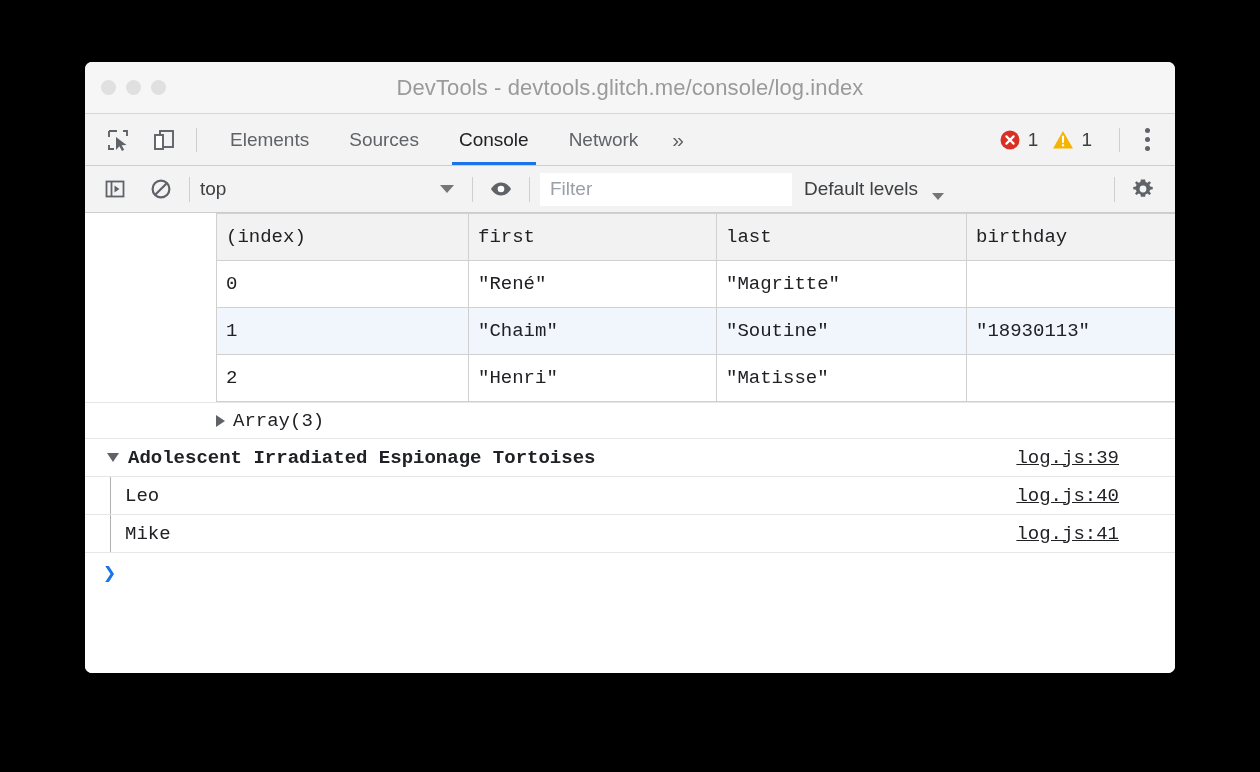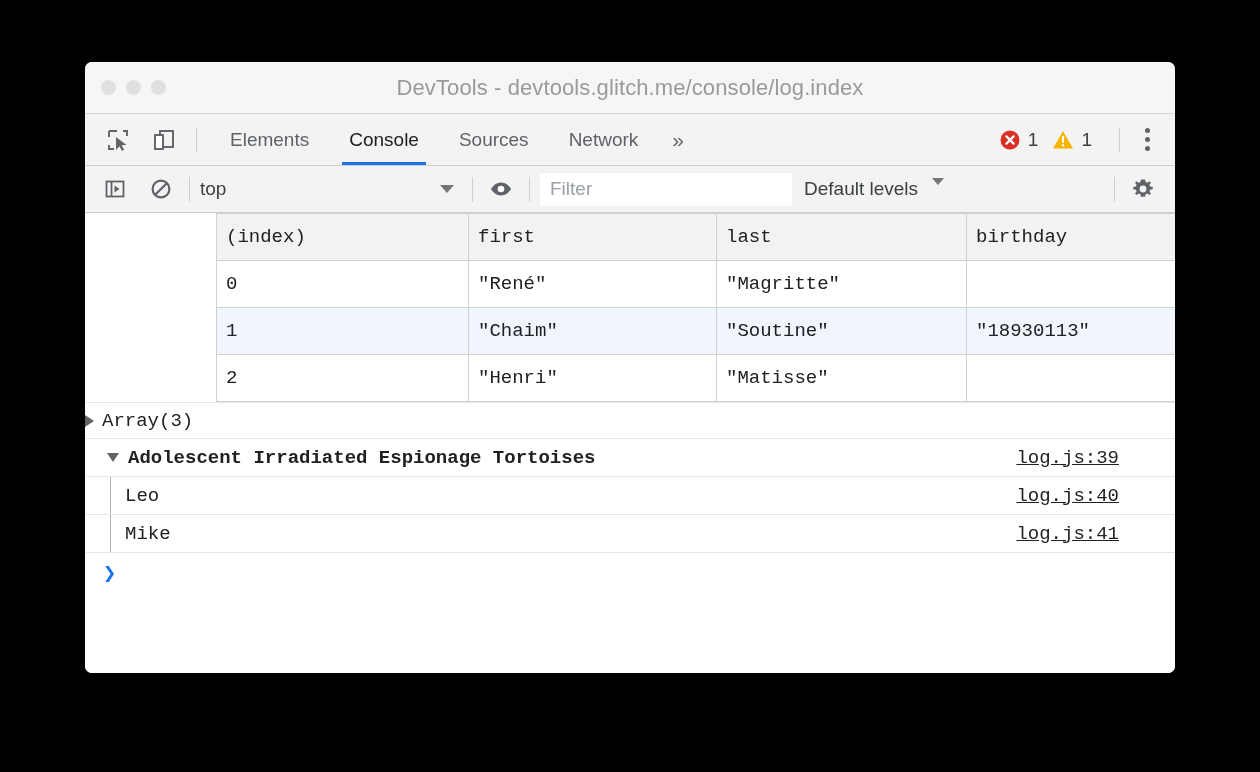--- a/index.html
+++ b/index.html
@@ -155,21 +155,21 @@
     border: none;
     font-size: 19px;
     color: #3c4043;
     font-family: "Liberation Sans", sans-serif;
     padding: 0 10px;
     outline: none;
   }
   .filter-input::placeholder { color: #9aa0a6; }
   .levels {
     display: flex;
-    align-items: flex-start;
+    align-items: flex-end;
     gap: 14px;
     font-size: 19px;
     color: #3c4043;
     margin-left: 12px;
   }
   .levels .caret {
     border-left-width: 6px; border-right-width: 6px; border-top-width: 7px;
   }
 
   
@@ -210,20 +210,21 @@
   td.str, th.str { color: #c41a16; }
   .col-index { width: 252px; }
   .col-first { width: 248px; }
   .col-last  { width: 250px; }
   .col-bday  { width: 251px; }
 
   .array-line {
     display: flex;
     align-items: center;
     height: 36px;
+    padding-left: 131px;
     font-family: "Liberation Mono", monospace;
     font-size: 19px;
     color: #202124;
     border-bottom: 1px solid #e6e6e6;
   }
   .tri-right {
     width: 0; height: 0;
     border-top: 6px solid transparent;
     border-bottom: 6px solid transparent;
     border-left: 9px solid #5f6368;
@@ -305,22 +306,22 @@
     <div class="tb-icon">
       <svg width="24" height="24" viewBox="0 0 24 24">
         <rect x="8" y="3" width="13" height="16" fill="none" stroke="#5f6368" stroke-width="1.9"></rect>
         <rect x="3" y="7" width="8" height="14" fill="#ffffff" stroke="#5f6368" stroke-width="1.9"></rect>
       </svg>
     </div>
     <div class="vsep"></div>
 
     <div class="tabs">
       <div class="tab">Elements</div>
+      <div class="tab">Sources</div>
       <div class="tab active">Console</div>
-      <div class="tab">Sources</div>
       <div class="tab">Network</div>
       <div class="tab more">»</div>
     </div>
 
     <div class="tb-right">
       <div class="badge">
         <svg width="22" height="22" viewBox="0 0 22 22">
           <circle cx="11" cy="11" r="9.5" fill="#d93025"></circle>
           <path d="M7.4 7.4 L14.6 14.6 M14.6 7.4 L7.4 14.6" stroke="#ffffff" stroke-width="2.2" stroke-linecap="round"></path>
         </svg>

